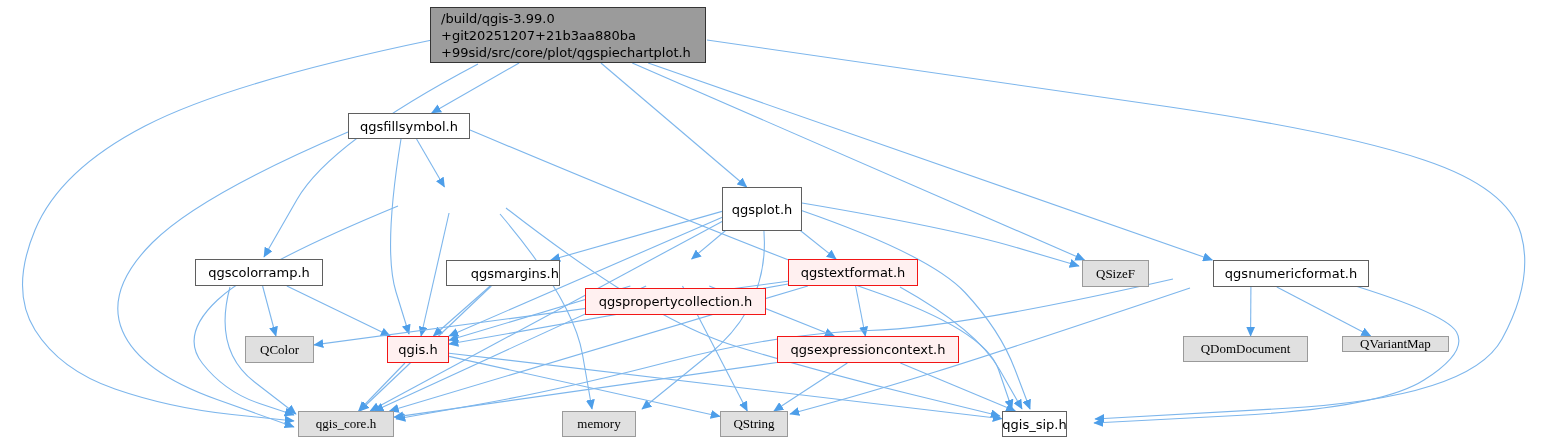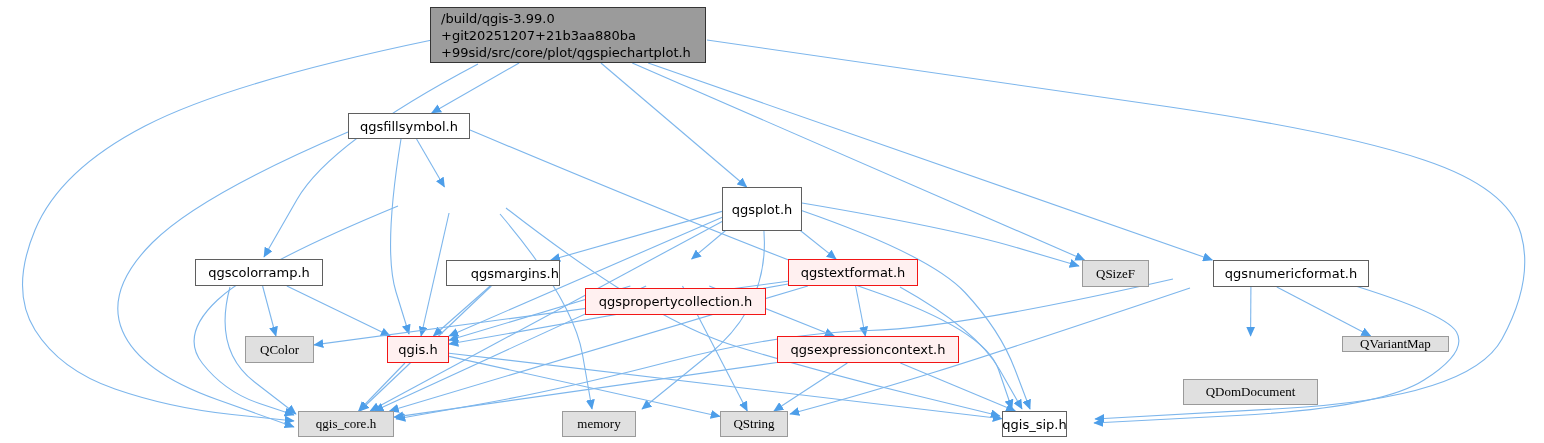--- a/index.html
+++ b/index.html
@@ -127,21 +127,21 @@
     </div>
     <div class="node system" style="left: 245px; top: 336px; width: 69px; height: 27px;">
       <span>QColor</span>
     </div>
     <div class="node truncated" style="left: 387px; top: 336px; width: 62px; height: 27px;">
       <span>qgis.h</span>
     </div>
     <div class="node truncated" style="left: 777px; top: 336px; width: 182px; height: 27px;">
       <span>qgsexpressioncontext.h</span>
     </div>
-    <div class="node system" style="left: 1183px; top: 336px; width: 135px; height: 26px; margin-top: 43px;">
+    <div class="node system" style="left: 1183px; top: 336px; width: 125px; height: 26px;">
       <span>QDomDocument</span>
     </div>
     <div class="node system" style="left: 1342px; top: 336px; width: 107px; height: 16px;">
       <span>QVariantMap</span>
     </div>
     <div class="node system" style="left: 298px; top: 411px; width: 96px; height: 26px;">
       <span>qgis_core.h</span>
     </div>
     <div class="node system" style="left: 562px; top: 411px; width: 74px; height: 26px;">
       <span>memory</span>

